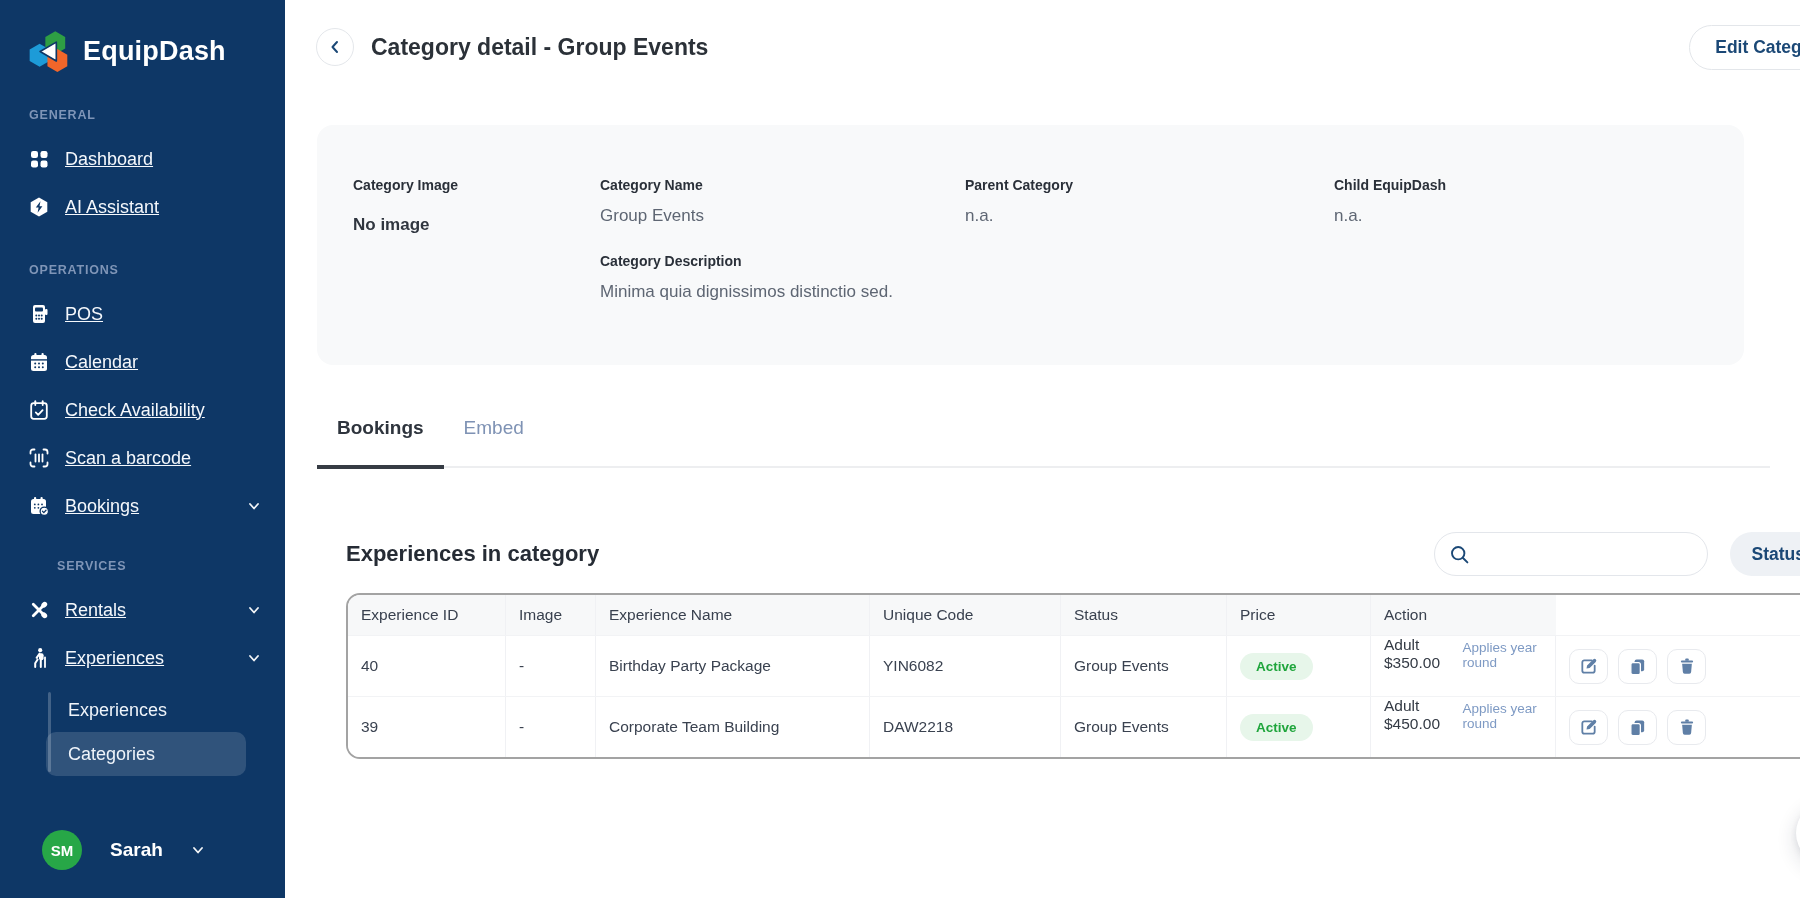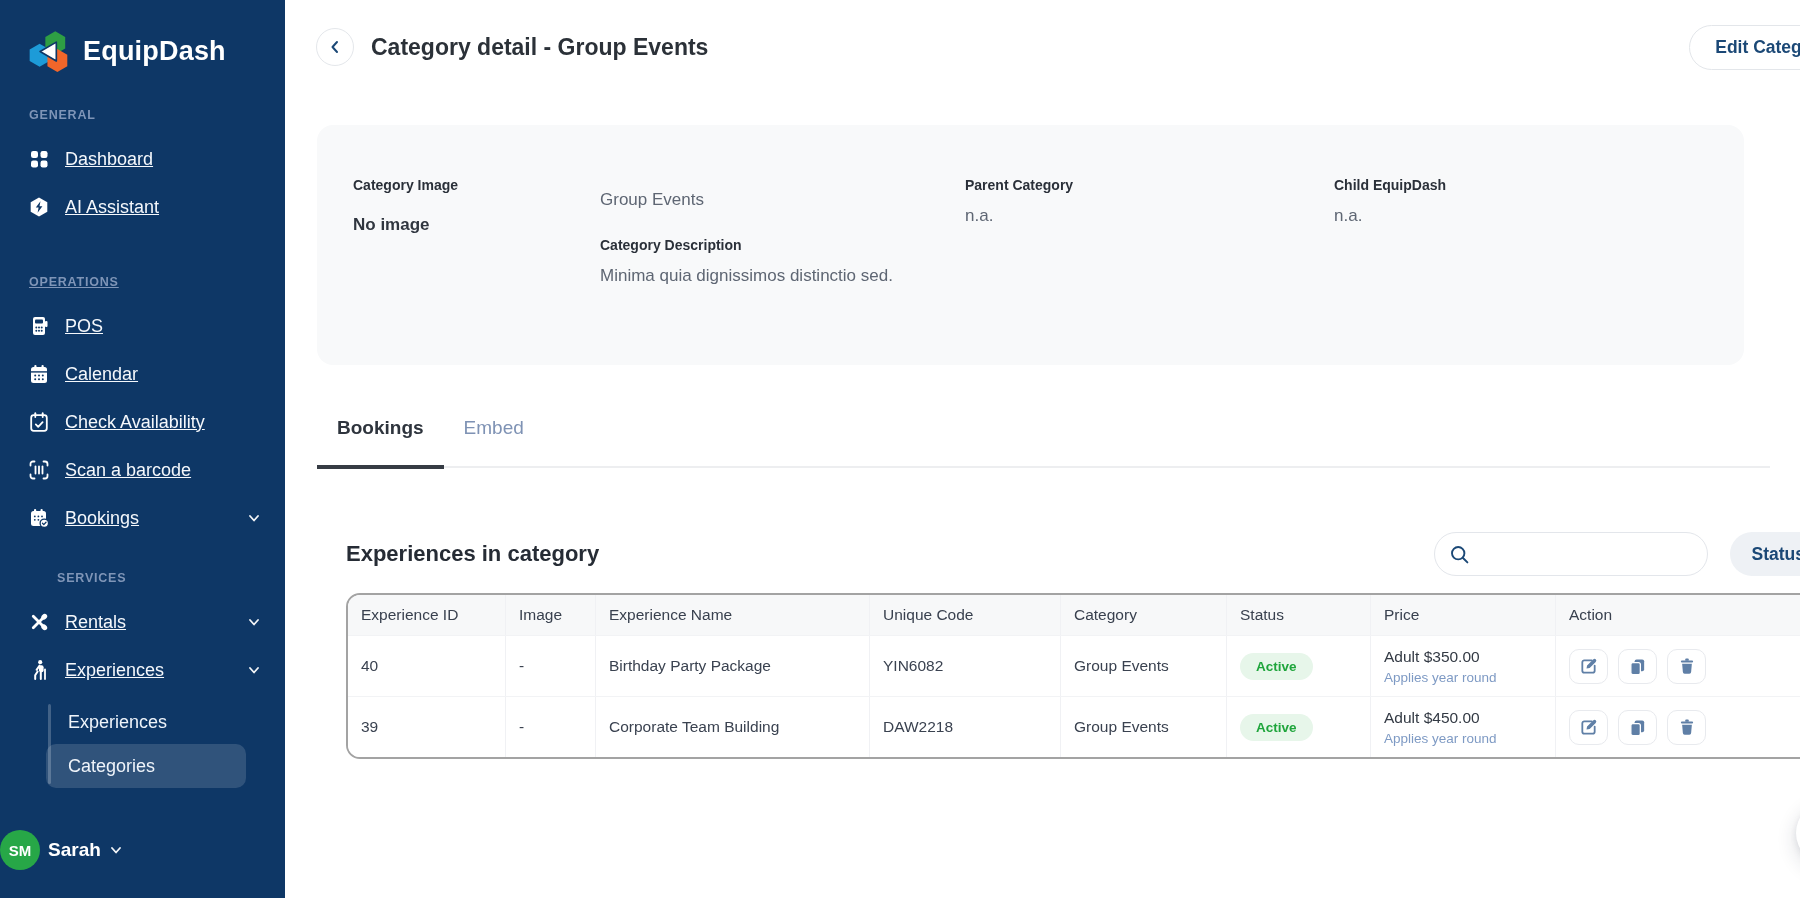--- a/index.html
+++ b/index.html
@@ -18,21 +18,21 @@
   }
   .logo-row { display:flex; align-items:center; gap:11px; padding:28px 0 0 26px; }
   .logo-mark { width:46px; height:46px; }
   .logo-text { font-size:27px; font-weight:700; color:#fff; letter-spacing:.2px; }
 
   .side-section-label {
     font-size:12.5px; font-weight:600; letter-spacing:.8px;
     color:#7F95B7; padding-left:29px;
   }
   .lbl-general { margin-top:34px; }
-  .lbl-operations { margin-top:44px;text-decoration:underline; }
+  .lbl-operations { margin-top:32px; }
   .lbl-services { margin-top:29px;margin-left:28px; }
 
   .side-items { margin-top:13px; }
   .side-item {
     display:flex; align-items:center; gap:15px;
     height:48px; padding:0 24px 0 28px;
     font-size:18px; font-weight:500; color:#F5F8FC;
     cursor:pointer;
   }
   .side-item .icn { width:22px; height:22px; flex:0 0 22px; display:flex; }
@@ -46,21 +46,21 @@
   }
   .sub-item {
     position:relative; margin-left:46px; width:200px; height:44px;
     display:flex; align-items:center; padding-left:22px;
     font-size:18px; color:#EFF4FA; border-radius:10px; cursor:pointer;
   }
   .sub-item.selected { background:rgba(255,255,255,.14); }
 
   .user-row {
     position:absolute; left:0; bottom:28px; width:100%;
-    display:flex; align-items:center; gap:8px; cursor:pointer;
+    display:flex; align-items:center; gap:28px; padding-left:42px; cursor:pointer;
   }
   .avatar {
     width:40px; height:40px; border-radius:50%; background:#27A747;
     display:flex; align-items:center; justify-content:center;
     font-size:15px; font-weight:700; color:#fff;
   }
   .user-name { font-size:19px; font-weight:600; color:#fff; }
 
   
   .main { flex:1; position:relative; height:898px; background:#fff; }
@@ -129,21 +129,21 @@
     border-right:1px solid #F0F1F4; font-size:15.5px; color:#3A4250;
   }
   .trow .cell:last-child { border-right:0; }
   .thead .cell { height:40px; background:#F7F8F9; font-weight:500; color:#39414F; }
   .tbody .trow { border-top:1px solid #F2F3F5; }
   .tbody .cell { height:60px; background:#fff; }
   .badge {
     display:inline-flex; padding:6px 16px; border-radius:15px;
     background:#E7F6EA; color:#1FA53C; font-size:13.5px; font-weight:600;
   }
-  .price-cell { flex-direction:column; align-items:flex-start; justify-content:center; }
+  .price-cell { flex-direction:row; align-items:flex-start; justify-content:center; }
   .price-main { font-size:15.5px; color:#333A44; }
   .price-note { font-size:13.5px; color:#7E9AC4; margin-top:4px; }
   .action-cell { gap:10px; }
   .act-btn {
     width:39px; height:35px; border-radius:10px; border:1px solid #E8EAEE;
     background:#fff; display:flex; align-items:center; justify-content:center; cursor:pointer;
   }
 
   .fab {
     position:absolute; right:32px; bottom:34px; width:62px; height:62px;
@@ -336,20 +336,21 @@
     <h1 class="page-title">Category detail - Group Events</h1>
     <button class="edit-btn">Edit Category</button>
   </div>
 
   <section class="detail-card">
     <div>
       <div class="field-label">Category Image</div>
       <div class="noimg-value">No image</div>
     </div>
     <div>
+      <div class="field-label">Category Name</div>
       <div class="field-value">Group Events</div>
       <div class="desc-group">
         <div class="field-label">Category Description</div>
         <div class="field-value">Minima quia dignissimos distinctio sed.</div>
       </div>
     </div>
     <div>
       <div class="field-label">Parent Category</div>
       <div class="field-value">n.a.</div>
     </div>
@@ -382,21 +383,20 @@
       </button>
     </div>
 
     <div class="table">
       <div class="thead">
         <div class="trow">
           <div class="cell">Experience ID</div>
           <div class="cell">Image</div>
           <div class="cell">Experience Name</div>
           <div class="cell">Unique Code</div>
-          <div class="cell">Category</div>
           <div class="cell">Status</div>
           <div class="cell">Price</div>
           <div class="cell">Action</div>
         </div>
       </div>
       <div class="tbody">
 
         <div class="trow">
           <div class="cell">40</div>
           <div class="cell">-</div>

